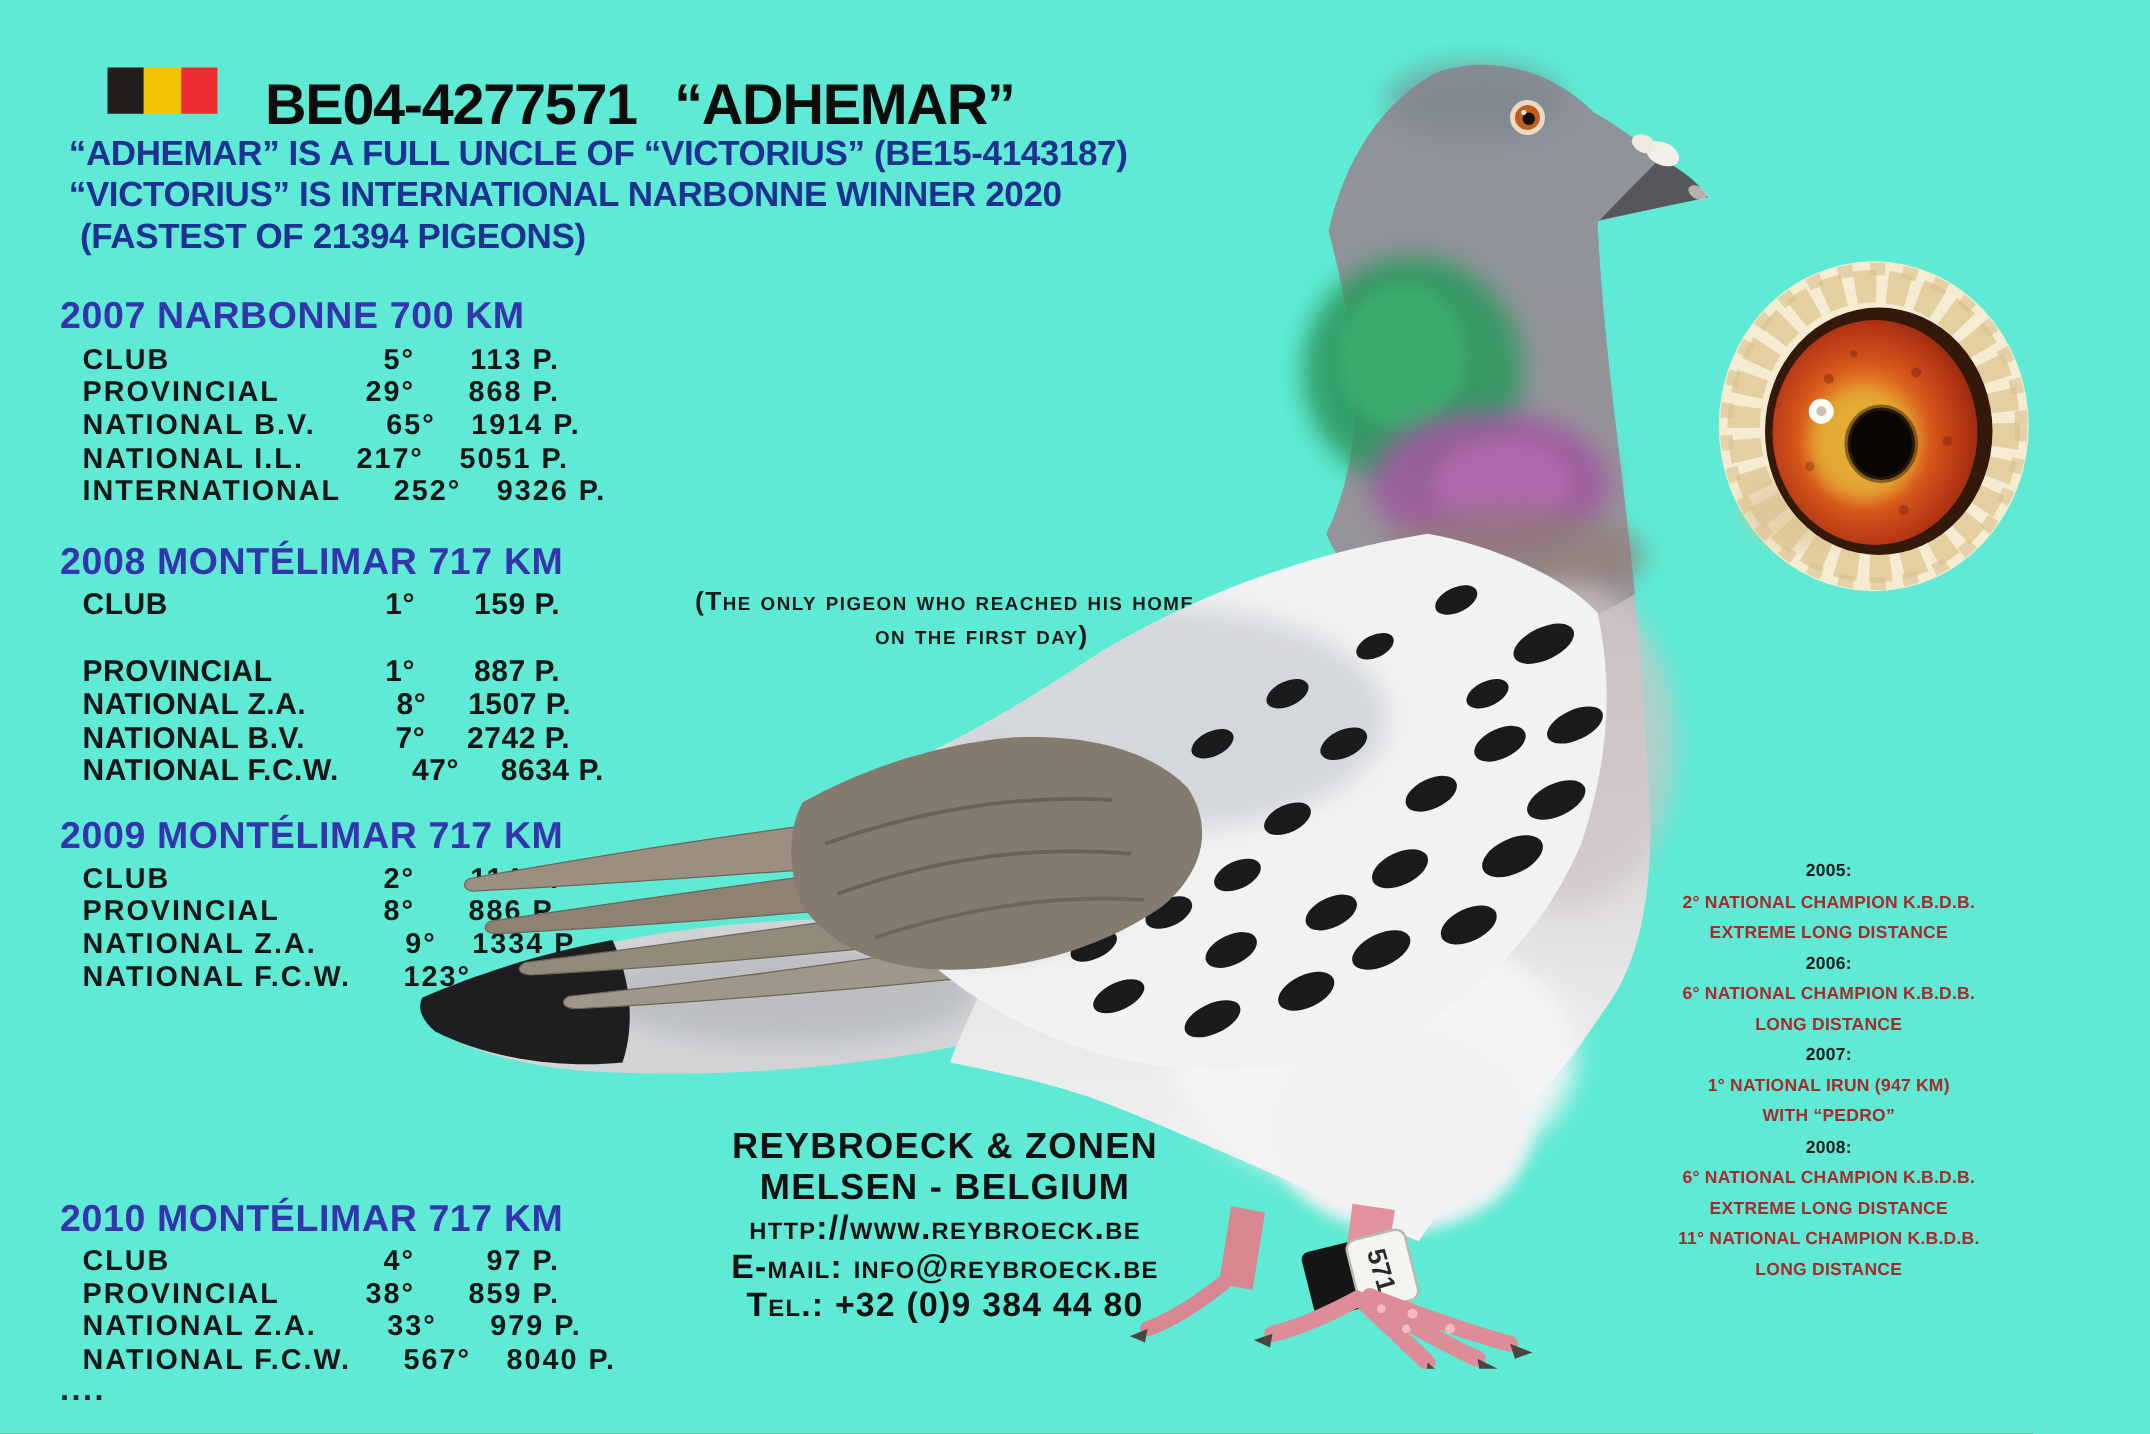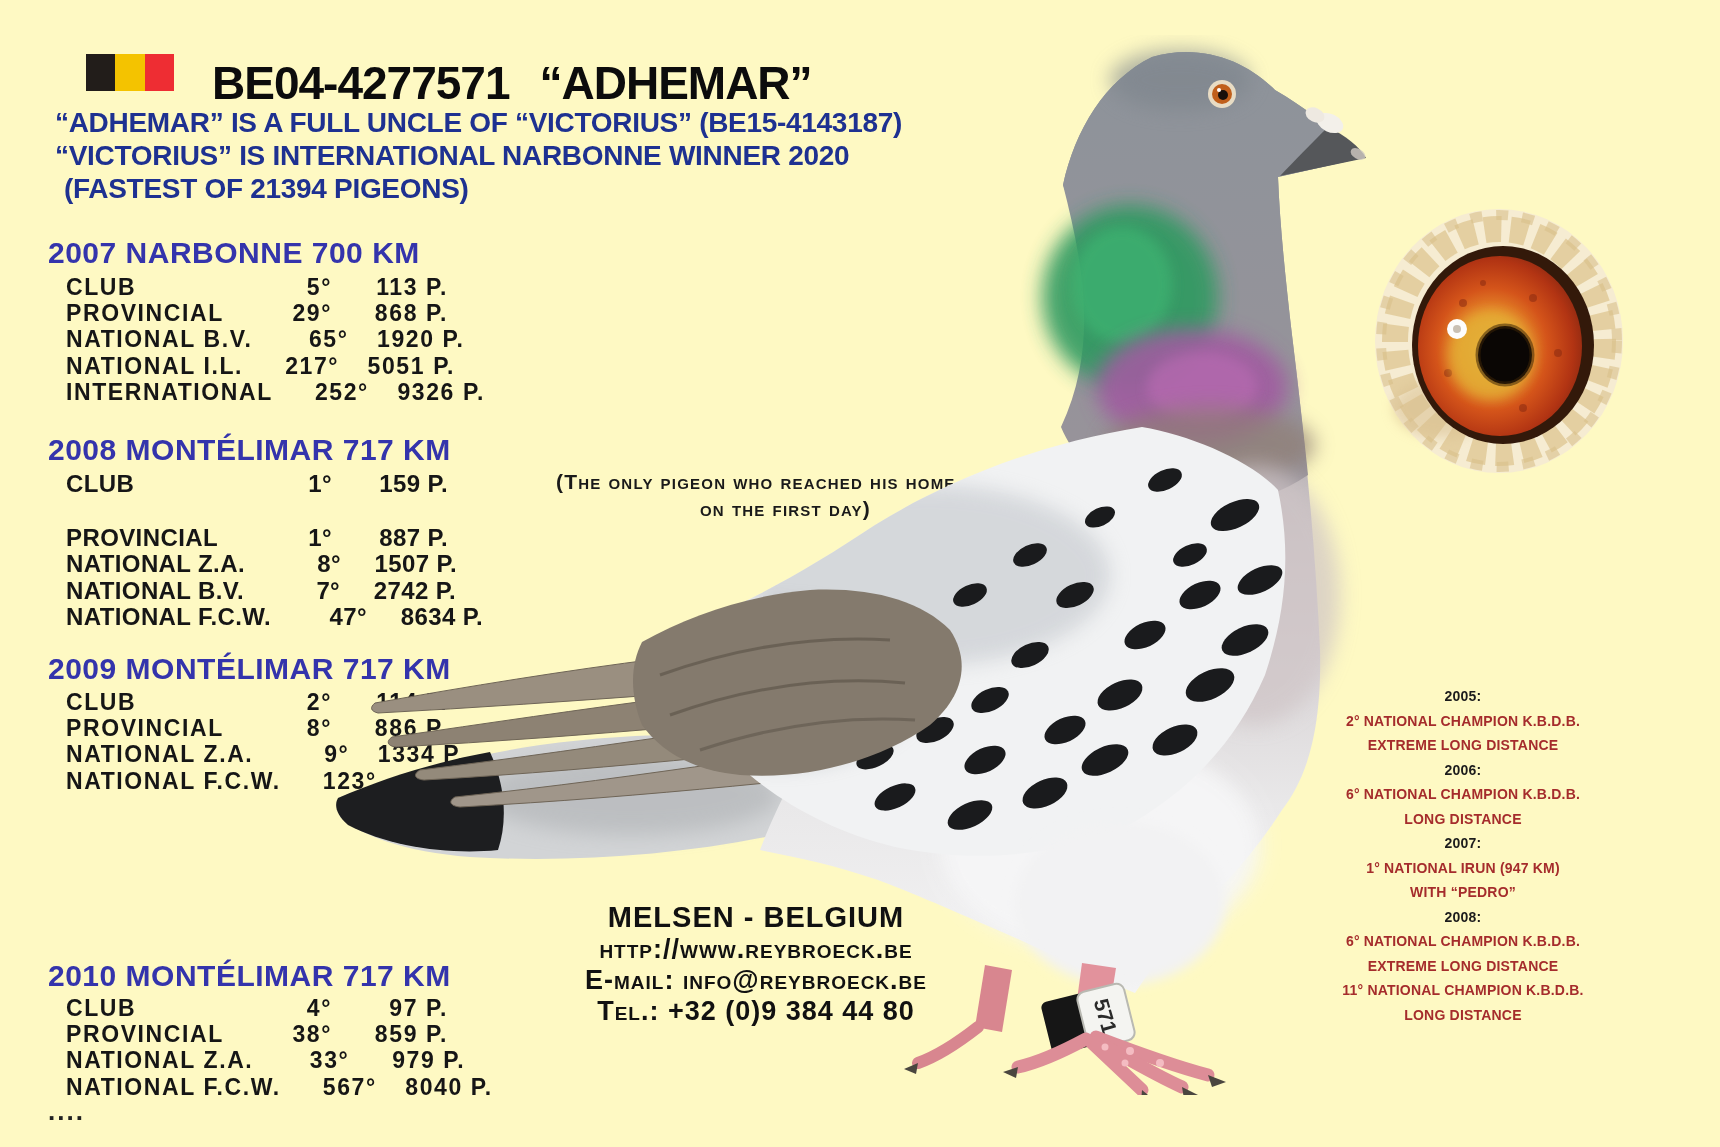--- a/index.html
+++ b/index.html
@@ -1,16 +1,16 @@
 <!DOCTYPE html>
 <html><head>
 <meta charset="utf-8">
 <style>
   html,body{margin:0;padding:0;background:#888;}
-  .canvas{position:relative;width:1720px;height:1147px;background:#fef9c3;overflow:hidden;
+  .canvas{position:relative;width:1720px;height:1147px;background:#5eead4;overflow:hidden;
           font-family:"Liberation Sans", sans-serif;}
   .abs{position:absolute;}
 
   
   .flag{left:86px;top:54px;width:88px;height:37px;display:flex;}
   .flag div{flex:1;}
   .flag .f-black{background:#221d1a;}
   .flag .f-yellow{background:#f4c300;}
   .flag .f-red{background:#ee2d33;}
   .main-title{left:212px;top:56px;font-size:46px;font-weight:bold;color:#0c0c0c;
@@ -78,21 +78,21 @@
         <span class="pts">113 P.</span>
         </div>
       <div class="rrow">
         <span class="lbl">PROVINCIAL</span>
         <span class="plc">29°</span>
         <span class="pts">868 P.</span>
         </div>
       <div class="rrow">
         <span class="lbl">NATIONAL B.V.</span>
         <span class="plc">65°</span>
-        <span class="pts">1920 P.</span>
+        <span class="pts">1914 P.</span>
         </div>
       <div class="rrow">
         <span class="lbl">NATIONAL I.L.</span>
         <span class="plc">217°</span>
         <span class="pts">5051 P.</span>
         </div>
       <div class="rrow">
         <span class="lbl">INTERNATIONAL</span>
         <span class="plc">252°</span>
         <span class="pts">9326 P.</span>
@@ -180,20 +180,21 @@
       <div class="rrow">
         <span class="lbl">NATIONAL F.C.W.</span>
         <span class="plc">567°</span>
         <span class="pts">8040 P.</span>
         </div>
     </div>
   </div>
   <div class="abs ellipsis">....</div>
 
   <div class="abs contact">
+    <div class="c-name">REYBROECK &amp; ZONEN</div>
     <div class="c-loc">MELSEN - BELGIUM</div>
     <div class="c-sc">http://www.reybroeck.be</div>
     <div class="c-sc">E-mail: info@reybroeck.be</div>
     <div class="c-sc">Tel.: +32 (0)9 384 44 80</div>
   </div>
 
   <div class="abs honors">
     <div class="h-year">2005:</div>
     <div class="h-red">2° NATIONAL CHAMPION K.B.D.B.</div>
     <div class="h-red">EXTREME LONG DISTANCE</div>

